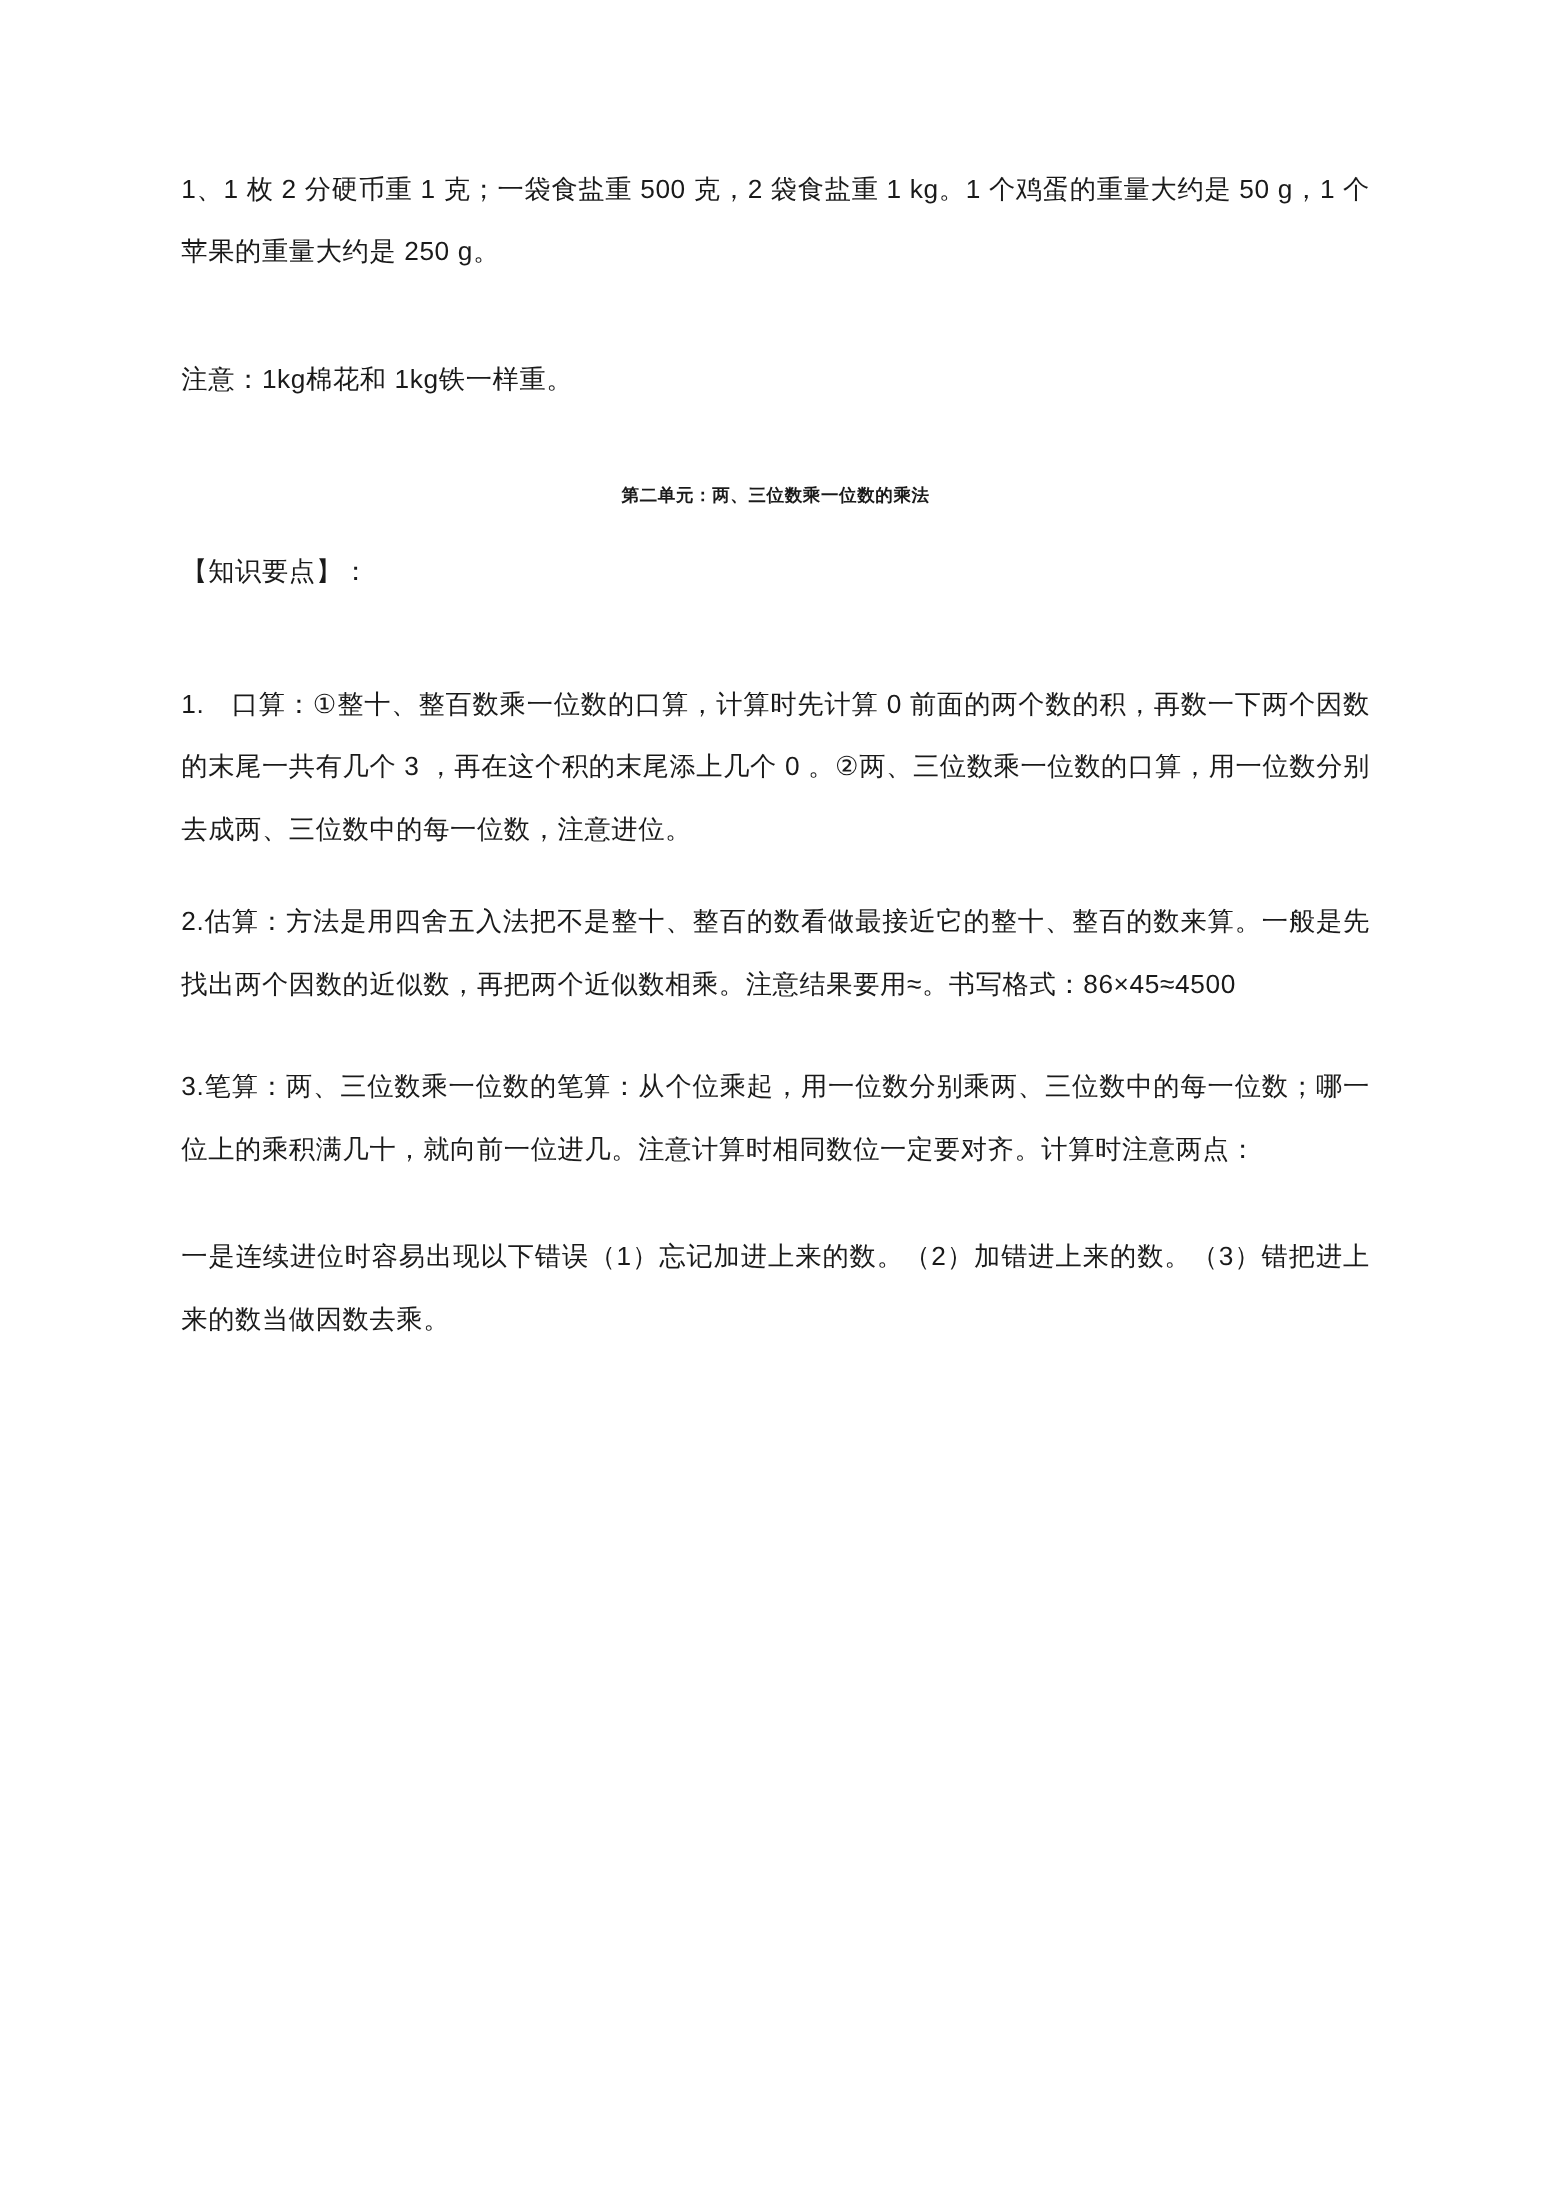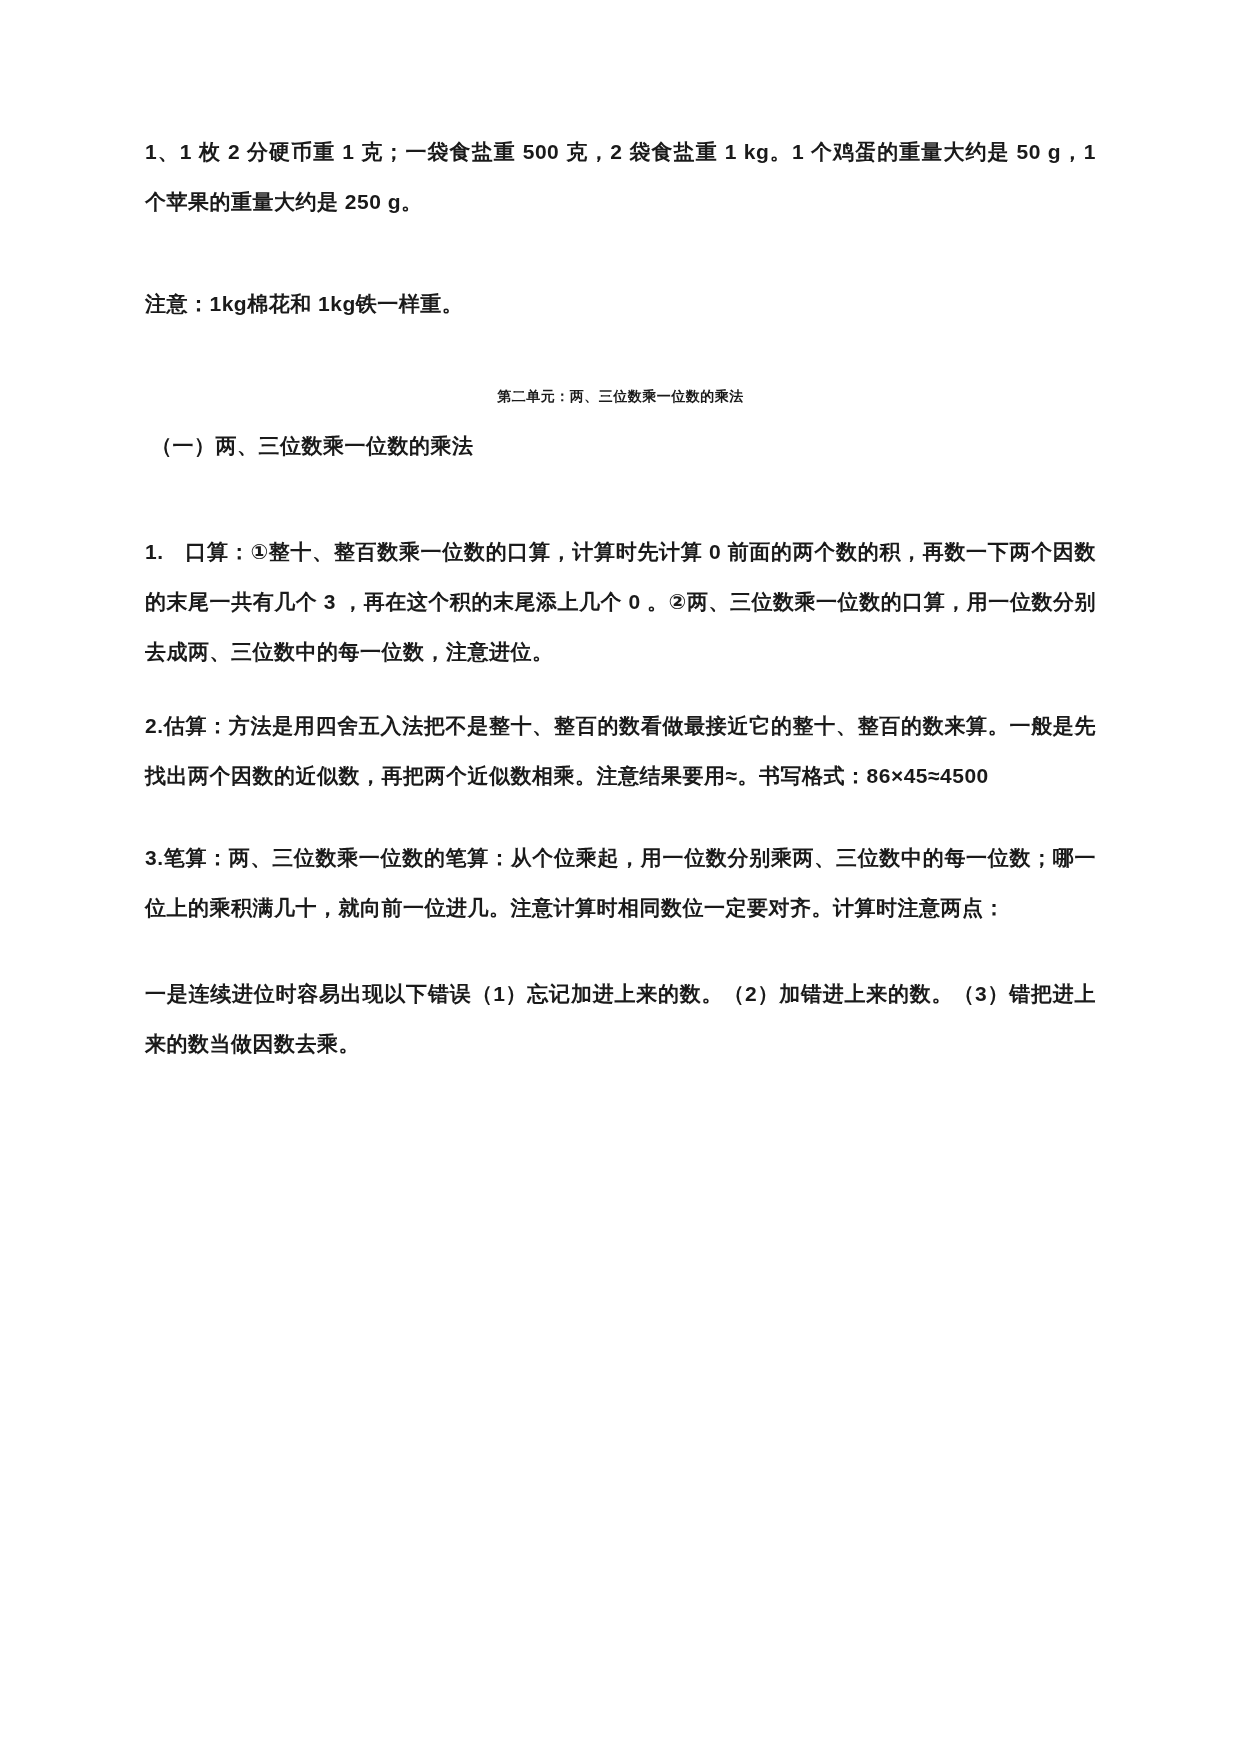--- a/index.html
+++ b/index.html
@@ -28,21 +28,20 @@
     padding: 127px 145px 0 145px;
     width: 1241px;
   }
   .para {
     font-size: 21px;
     line-height: 50px;
     text-align: justify;
     letter-spacing: 0.5px;
     color: #1a1a1a;
     margin: 0;
-    font-weight: bold;
   }
   .para.p2     { margin-top: 22px; }
   .para.p3     { margin-top: 75px; }
   .para.note   { margin-top: 52px; }
   .para.title  {
     margin-top: 42px;
     text-align: center;
     font-weight: bold;
     font-size: 14px;
   }
@@ -60,22 +59,22 @@
   <div class="doc-content">
 
     <p class="para p1">1、1 枚 2 分硬币重 1 克；一袋食盐重 500 克，2 袋食盐重 1 kg。1 个鸡蛋的重量大约是 50 g，1 个苹果的重量大约是 250 g。</p>
 
 
 
     <p class="para note">注意：1kg棉花和 1kg铁一样重。</p>
 
     <p class="para title">第二单元：两、三位数乘一位数的乘法</p>
 
+    <p class="para keypoints">【知识要点】：</p>
 
-    <p class="para subhead">（一）两、三位数乘一位数的乘法</p>
 
     <p class="para item1">1.　口算：①整十、整百数乘一位数的口算，计算时先计算 0 前面的两个数的积，再数一下两个因数的末尾一共有几个 3 ，再在这个积的末尾添上几个 0 。②两、三位数乘一位数的口算，用一位数分别去成两、三位数中的每一位数，注意进位。</p>
 
     <p class="para item2">2.估算：方法是用四舍五入法把不是整十、整百的数看做最接近它的整十、整百的数来算。一般是先找出两个因数的近似数，再把两个近似数相乘。注意结果要用≈。书写格式：86×45≈4500</p>
 
     <p class="para item3">3.笔算：两、三位数乘一位数的笔算：从个位乘起，用一位数分别乘两、三位数中的每一位数；哪一位上的乘积满几十，就向前一位进几。注意计算时相同数位一定要对齐。计算时注意两点：</p>
 
     <p class="para errors">一是连续进位时容易出现以下错误（1）忘记加进上来的数。（2）加错进上来的数。（3）错把进上来的数当做因数去乘。</p>
 
   </div>

